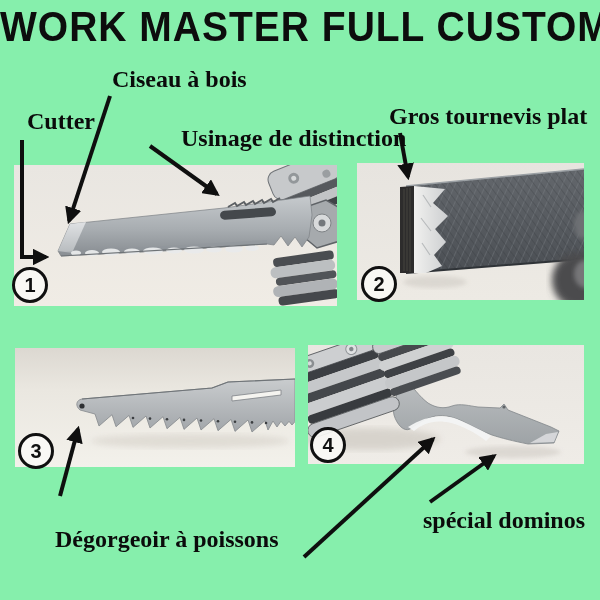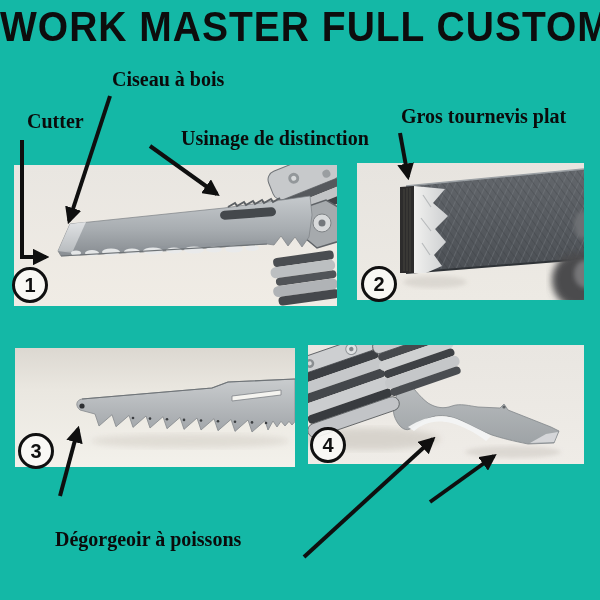--- a/index.html
+++ b/index.html
@@ -1,23 +1,23 @@
 <!DOCTYPE html>
 <html><head>
 <meta charset="utf-8">
 <style>
   html,body{margin:0;padding:0;background:#ffffff;}
-  .page{position:relative;width:600px;height:600px;background:#14b8a6;overflow:hidden;
+  .page{position:relative;width:600px;height:600px;background:#86efac;overflow:hidden;
         font-family:"Liberation Serif",serif;}
   .title{position:absolute;top:3px;left:0;width:600px;text-align:center;
          font-family:"Liberation Sans",sans-serif;font-weight:bold;font-size:39px;
          letter-spacing:1px;color:#0d0d0d;transform:scaleY(1.08);transform-origin:center top;
          white-space:nowrap;}
   .label{position:absolute;font-family:"Liberation Serif",serif;font-weight:bold;
-         font-size:20px;color:#0b0b0b;white-space:nowrap;z-index:6;line-height:22px;}
+         font-size:24px;color:#0b0b0b;white-space:nowrap;z-index:6;line-height:22px;}
   .photo{position:absolute;z-index:1;overflow:hidden;}
   .photo svg{display:block;}
   .arrows{position:absolute;left:0;top:0;width:600px;height:600px;z-index:5;pointer-events:none;}
   .badge{position:absolute;width:30px;height:30px;border:3px solid #101010;border-radius:50%;
          background:rgba(250,249,245,0.93);display:flex;align-items:center;justify-content:center;
          font-family:"Liberation Sans",sans-serif;font-weight:bold;font-size:20px;color:#101010;
          z-index:7;}
 </style>
 </head>
 <body>
@@ -246,23 +246,24 @@
       <path d="M400,133 L408,177" marker-end="url(#ah)"></path>
       <path d="M60,496 L78,429" marker-end="url(#ah)"></path>
       <path d="M304,557 L433,439" marker-end="url(#ah)"></path>
       <path d="M430,502 L494,456" marker-end="url(#ah)"></path>
     </g>
   </svg>
 
   <div class="label" style="left:112px;top:68px;">Ciseau à bois</div>
   <div class="label" style="left:27px;top:110px;font-family:Liberation Serif, serif;">Cutter</div>
   <div class="label" style="left:141px;top:127px;margin-left:40px;">Usinage de distinction</div>
-  <div class="label" style="left:401px;top:105px;">Gros tournevis plat</div>
+  <div class="label" style="left:389px;top:105px;">Gros tournevis plat</div>
   <div class="label" style="left:55px;top:528px;">Dégorgeoir à poissons</div>
   <div class="label" style="left:423px;top:509px;">
+    <div>spécial dominos</div>
   </div>
 
   <div class="badge" style="left:12px;top:267px;">
     <span>1</span>
   </div>
   <div class="badge" style="left:361px;top:266px;">
     <span>2</span>
   </div>
   <div class="badge" style="left:18px;top:433px;">
     <span>3</span>

